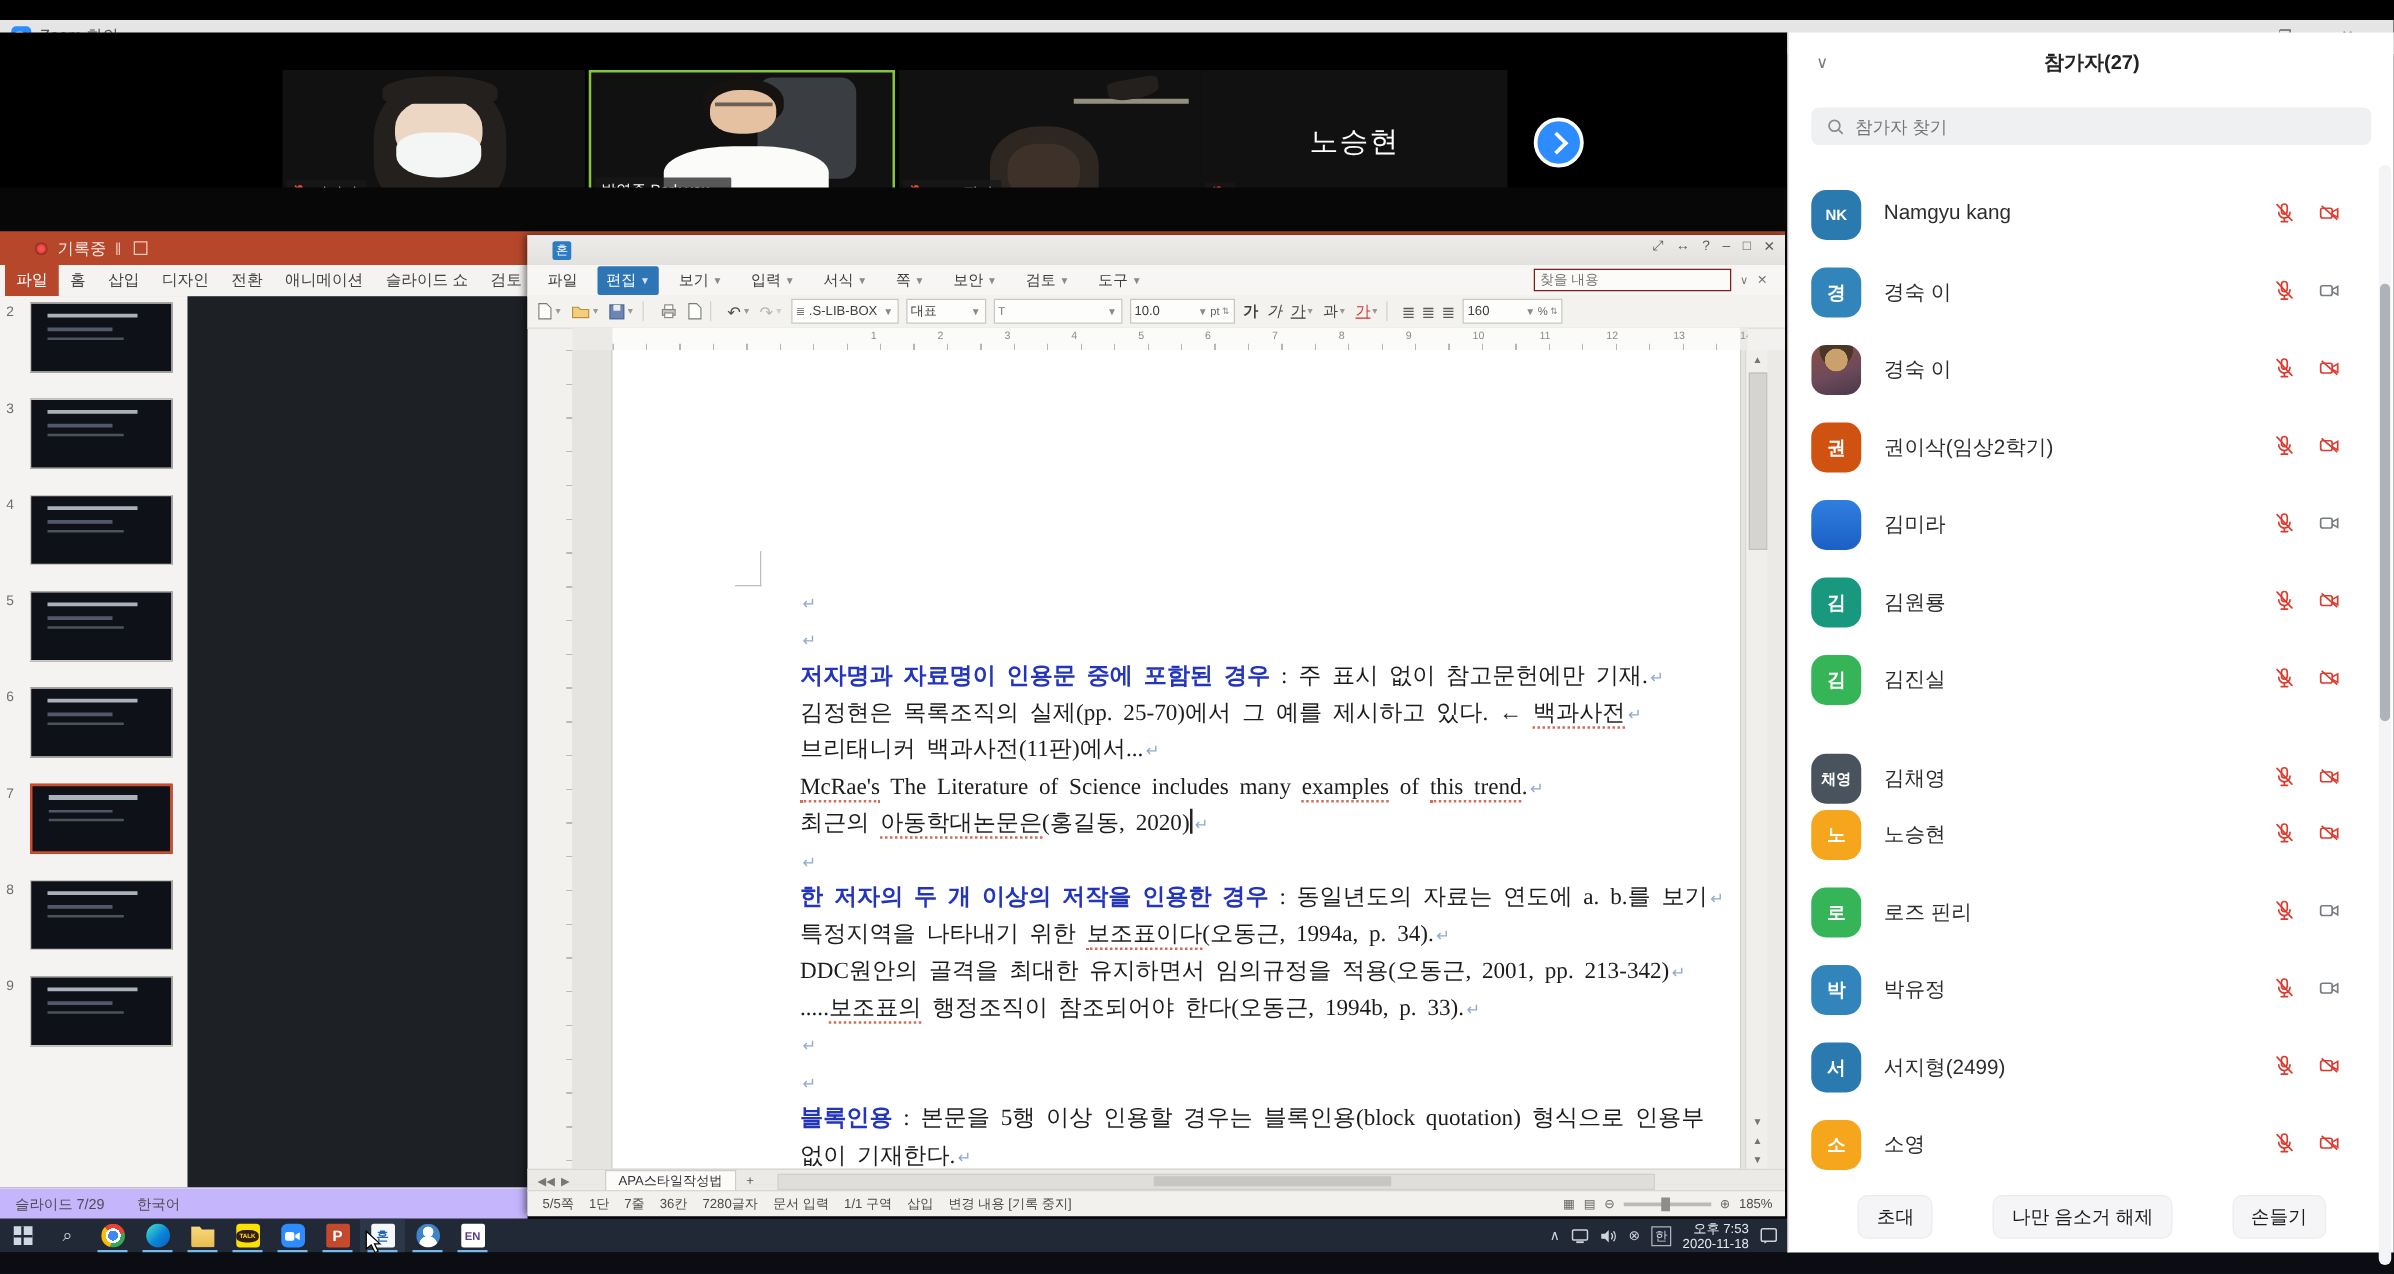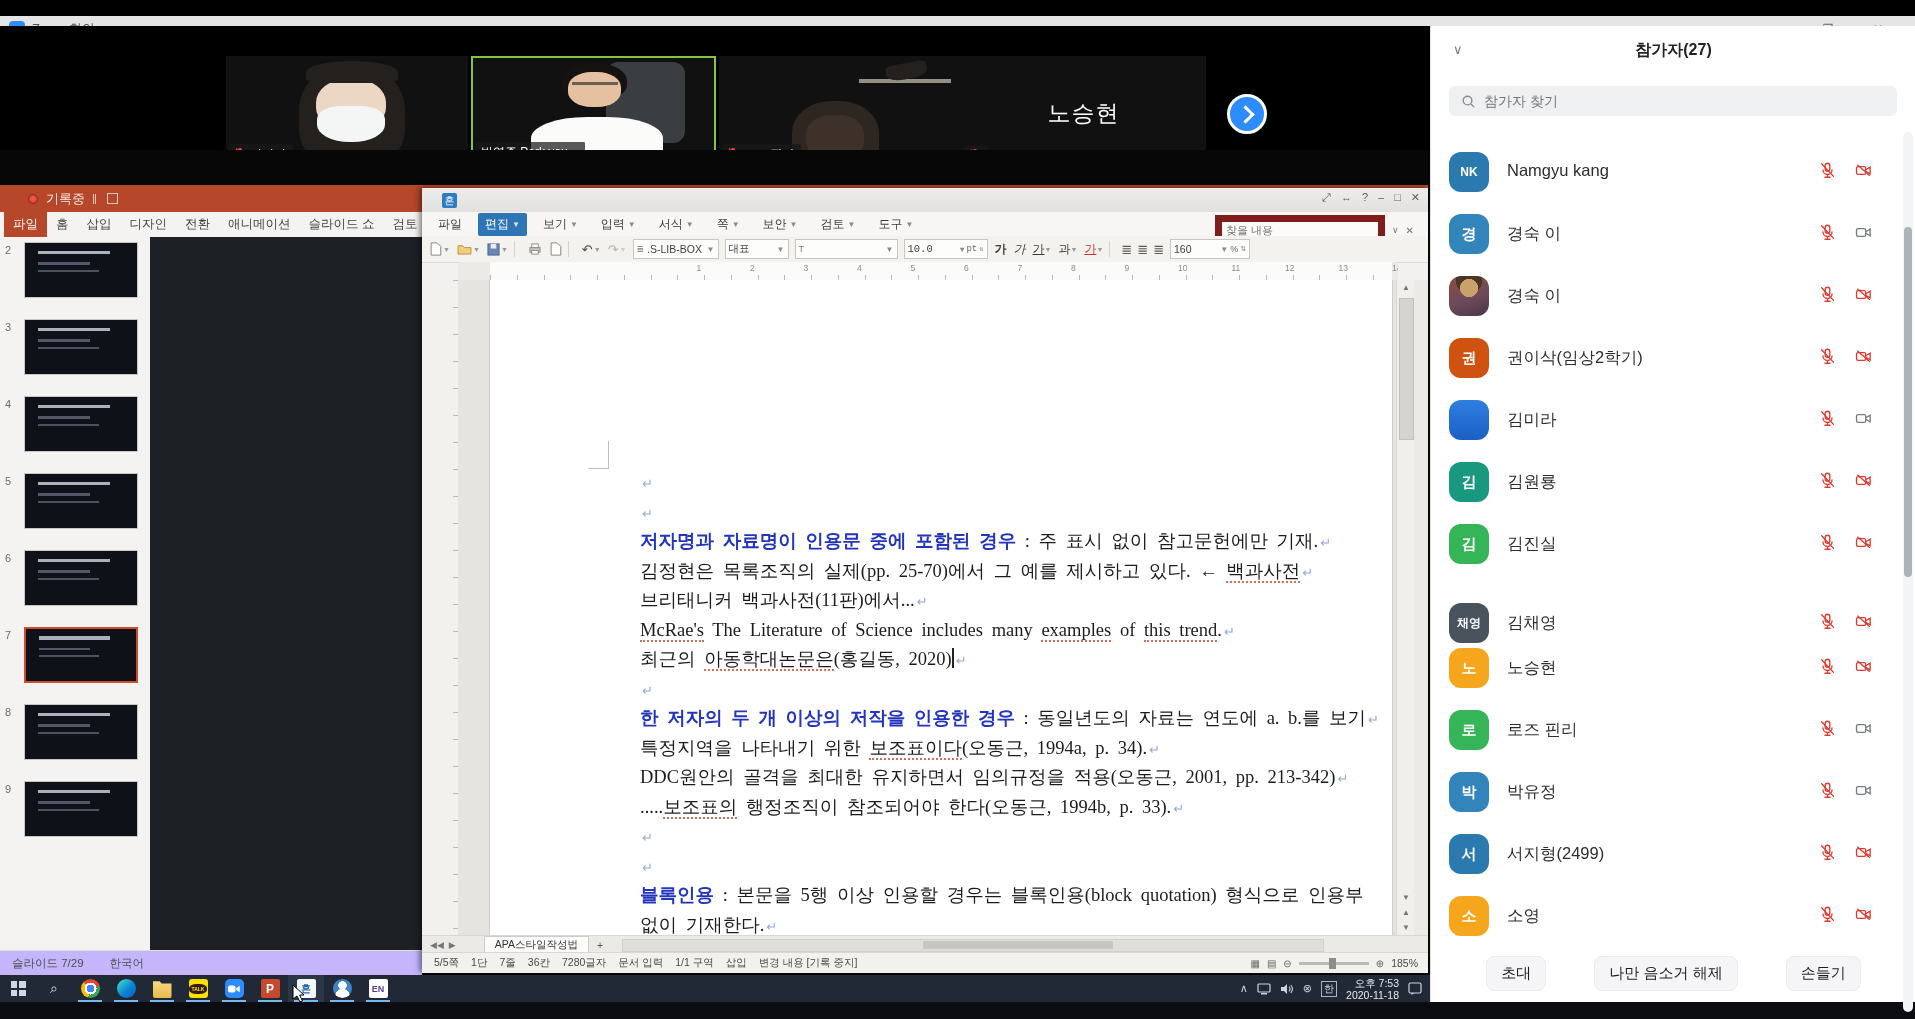--- a/index.html
+++ b/index.html
@@ -46,21 +46,21 @@
   #hwp-titlebar{left:0;top:0;width:1006px;height:24px;background:linear-gradient(#eeedeb,#e3e1de);display:flex;align-items:center}
   #hwp-icon{width:15px;height:15px;margin-left:20px;background:#2d7cc3;color:#fff;font-size:10px;text-align:center;line-height:15px;border-radius:2px}
   #hwp-title{position:absolute;left:0;width:100%;text-align:center;font-size:11.5px;color:#3c3c3c}
   #hwp-ctls{position:absolute;right:8px;top:3px;display:flex;gap:10px;font-size:11px;color:#5c5c5c}
   #hwp-menubar{left:0;top:24px;width:1006px;height:24px;background:#f7f6f4;border-bottom:1px solid #e3e1de;display:flex;align-items:center;font-size:12px;color:#3b3b3b}
   .hmenu{margin-left:9px;padding:3px 7px;display:flex;align-items:center;gap:3px}
   .hmenu .dd{font-size:8px;color:#8a8a8a}
   .hmenu.active{background:#2e75b6;color:#fff;border-radius:2px}
   .hmenu.active .dd{color:#d7e6f5}
   #find-bar{position:absolute;right:14px;top:27px;display:flex;align-items:center;gap:7px}
-  #find-input{width:148px;height:16px;font-size:11px;border:7px solid #7f1d1d;background:#fcfbfa;color:#444;padding:0 4px}
+  #find-input{width:148px;height:16px;font-size:11px;border:1px solid #7f1d1d;background:#fcfbfa;color:#444;padding:0 4px}
   #hwp-toolbar{left:0;top:48px;width:1006px;height:26px;background:#f3f2ef;border-bottom:1px solid #dcdad6;display:flex;align-items:center;font-size:11px;color:#4c4c4c}
   .tb-ic{margin-left:7px;display:flex;align-items:center;gap:1px}
   .tb-sep{width:1px;height:16px;background:#d4d2ce;margin:0 6px}
   .combo{height:18px;border:1px solid #c9c6c1;background:#fdfdfc;display:flex;align-items:center;font-size:10.5px;color:#3e3e3e;padding:0 3px;margin-left:6px}
   .combo .dd{margin-left:auto;font-size:8px;color:#8a8a8a;padding-left:4px}
   .fmt{margin-left:7px;font-size:12px;color:#3d3d3d}
   #hwp-ruler{left:36px;top:74px;width:940px;height:18px;background:#eceae6;border-bottom:1px solid #cfcdc8;overflow:hidden}
   #ruler-page{position:absolute;left:32px;top:0;width:902px;height:18px;background:#fbfbfa;
      background-image:repeating-linear-gradient(90deg,#b9b7b3 0 1px,transparent 1px 26.75px);background-position:0 bottom;background-size:100% 5px;background-repeat:no-repeat}
   .rnum{position:absolute;top:1px;font-size:8.5px;color:#8f8d89}
@@ -398,21 +398,21 @@
         </span>
         <span class="combo" style="width: 56px;">
           <span>대표</span>
           <span class="dd">▼</span>
         </span>
         <span class="combo" style="width: 95px;">
           <span style="font-size: 9px; color: rgb(119, 119, 119); margin-right: 3px;">T</span>
           <span></span>
           <span class="dd">▼</span>
         </span>
-        <span class="combo" style="width: 76px; font-family: Liberation Mono, monospace;">
+        <span class="combo" style="width: 76px;">
           <span>10.0</span>
           <span class="dd">▼</span>
           <span style="font-size: 9px; color: rgb(102, 102, 102); margin-left: 2px;">pt</span>
           <span style="font-size: 7px; color: rgb(136, 136, 136); margin-left: 2px;">⇅</span>
         </span>
         <span class="fmt" style="font-weight: bold;">가</span>
         <span class="fmt" style="font-style: italic;">가</span>
         <span class="fmt" style="text-decoration: underline;">가</span>
         <span style="font-size: 7px; color: rgb(153, 153, 153);">▼</span>
         <span class="fmt">과</span>

